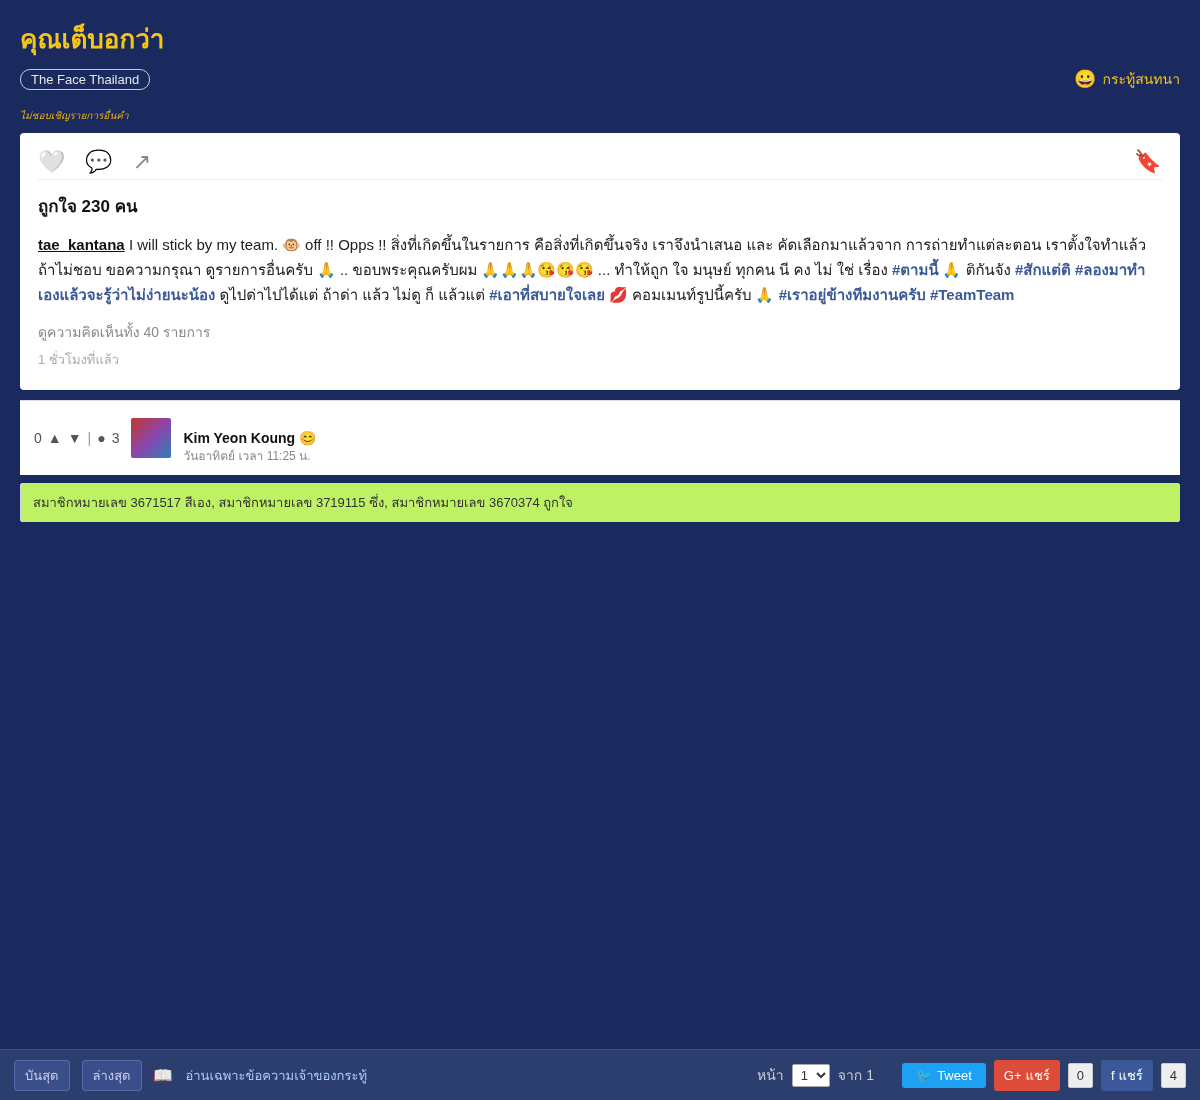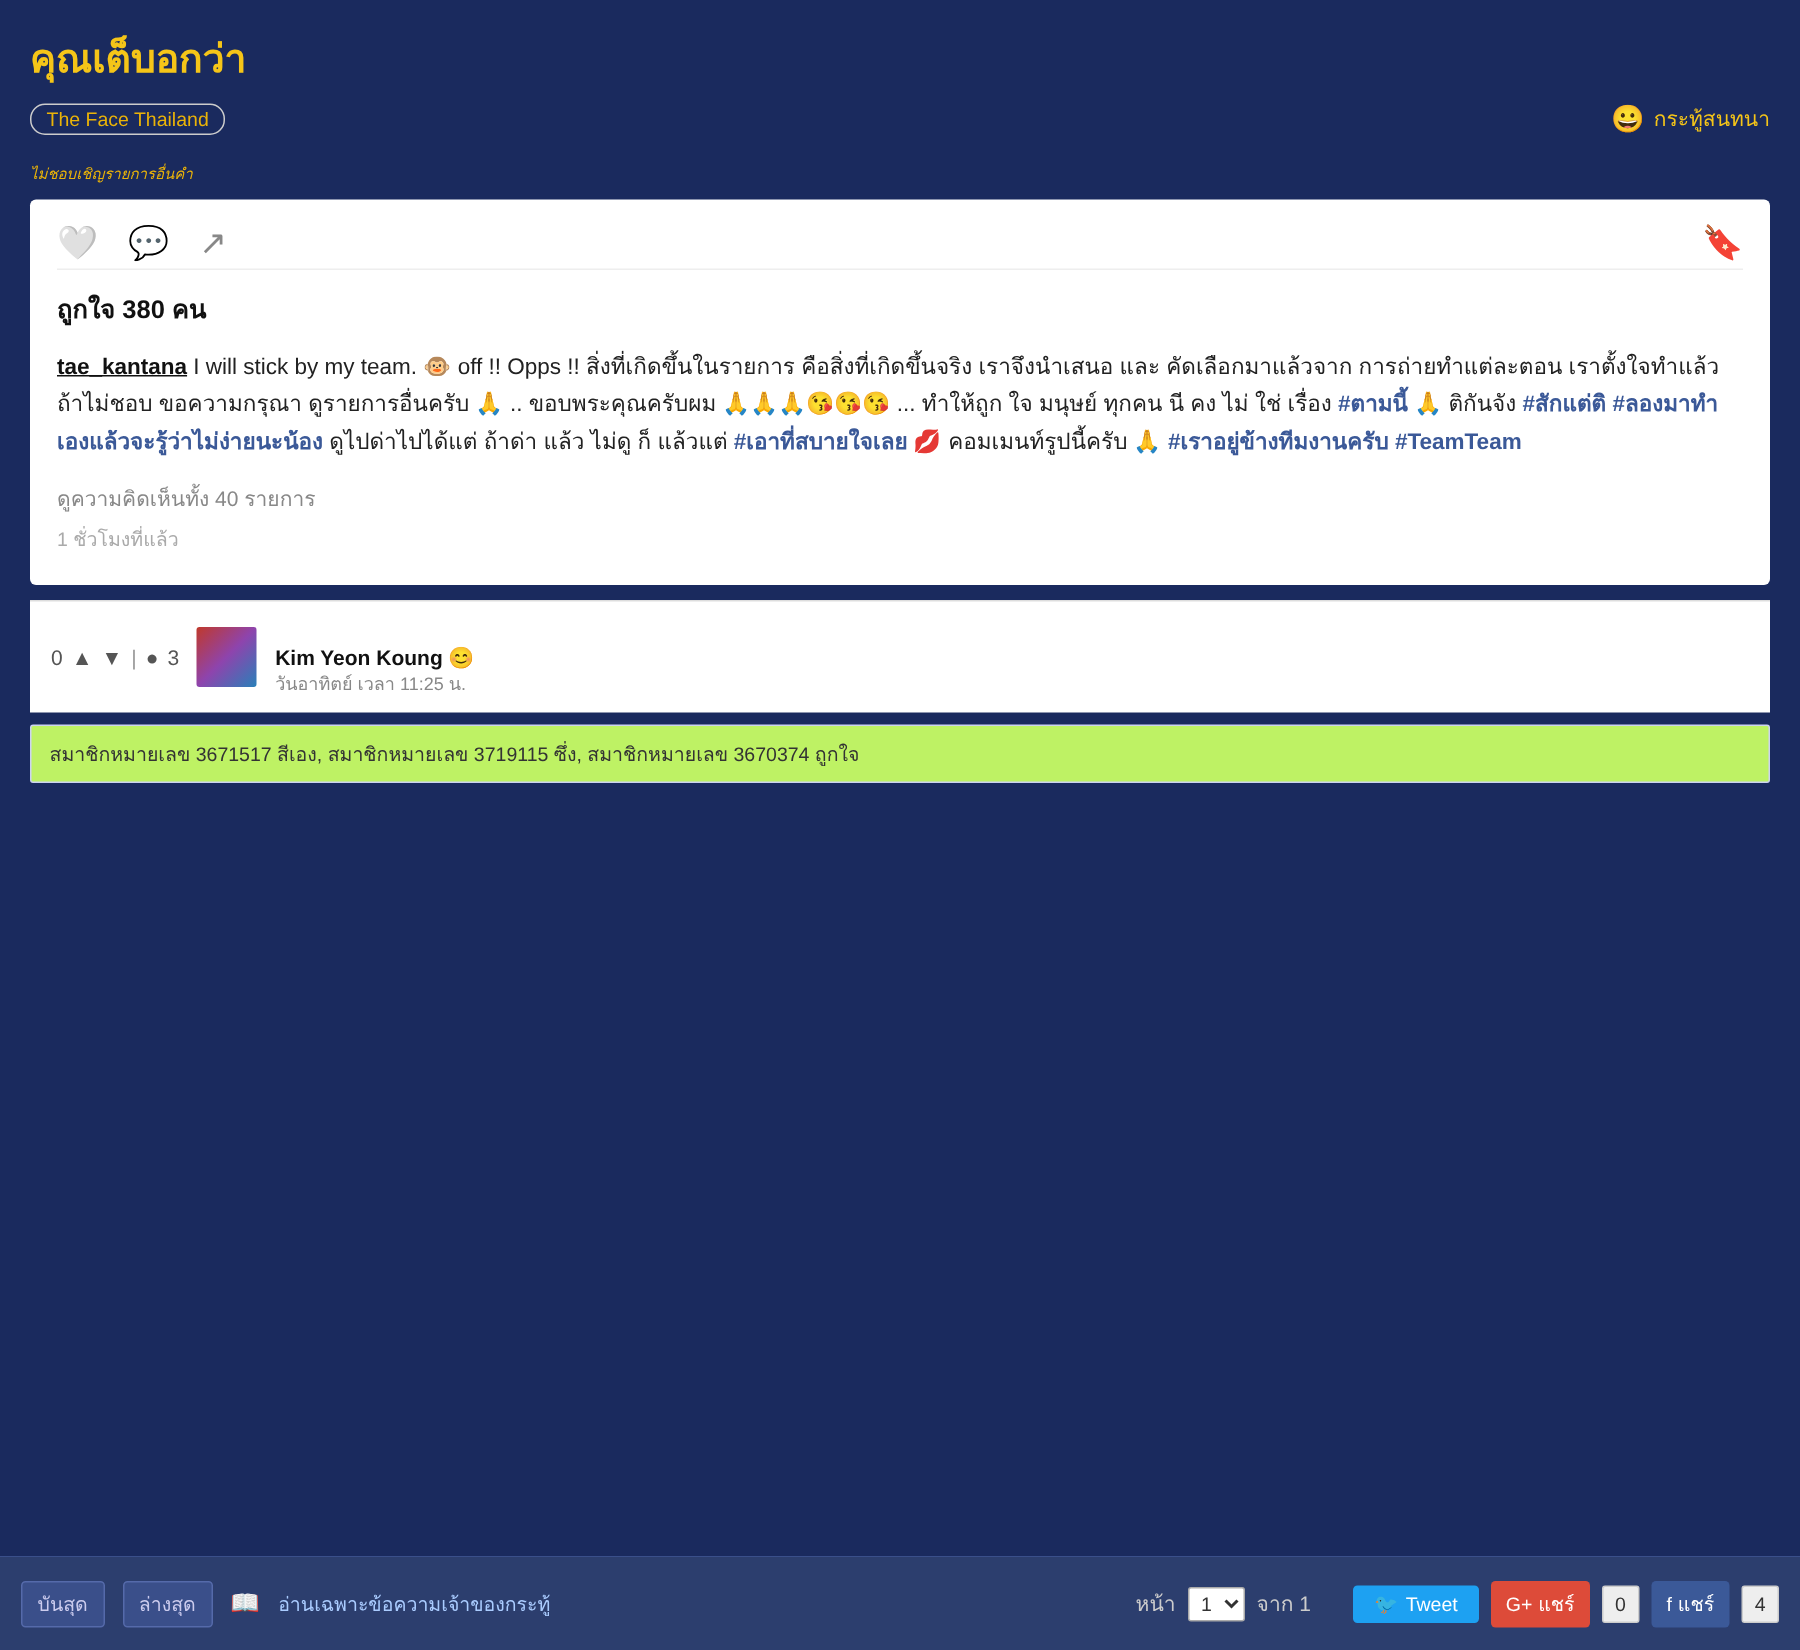--- a/index.html
+++ b/index.html
@@ -21,21 +21,21 @@
     }
     .page-title {
       color: #f5c518;
       font-size: 26px;
       font-weight: bold;
       margin-bottom: 10px;
     }
     .tag-badge {
       display: inline-block;
       border: 1px solid #cccccc;
-      color: #eab308;
+      color: #e5e5e5;
       padding: 2px 10px;
       font-size: 13px;
       border-radius: 10px;
       background: transparent;
     }
     .header-right {
       display: flex;
       align-items: center;
       gap: 6px;
       color: #f5c518;
@@ -175,21 +175,21 @@
       position: fixed;
       bottom: 0;
       left: 0;
       width: 1200px;
       background: #2c3e6e;
       border-top: 1px solid #3a4f8a;
       display: flex;
       align-items: center;
       padding: 23px 14px;
       gap: 12px;
-      height: 63px;
+      height: 51px;
     }
     .toolbar-btn {
       background: #3a4f8a;
       color: #cce;
       border: 1px solid #556aaa;
       border-radius: 3px;
       padding: 4px 10px;
       font-size: 13px;
       cursor: pointer;
       white-space: nowrap;
@@ -287,21 +287,21 @@
 
 <div class="content-card">
 
   <div class="card-icons-top">
     <span class="card-icon-btn">🤍</span>
     <span class="card-icon-btn">💬</span>
     <span class="card-icon-btn">↗</span>
     <span class="card-icon-right">🔖</span>
   </div>
 
-  <div class="likes-count">ถูกใจ 380 คน</div>
+  <div class="likes-count">ถูกใจ 230 คน</div>
 
   <div class="post-body">
     <span class="post-username">tae_kantana</span><span> I will stick by my team. 🐵 off !! Opps !! สิ่งที่เกิดขึ้นในรายการ คือสิ่งที่เกิดขึ้นจริง เราจึงนำเสนอ และ คัดเลือกมาแล้วจาก การถ่ายทำแต่ละตอน  เราตั้งใจทำแล้ว ถ้าไม่ชอบ ขอความกรุณา ดูรายการอื่นครับ 🙏 .. ขอบพระคุณครับผม 🙏🙏🙏😘😘😘 ... ทำให้ถูก ใจ มนุษย์ ทุกคน นี คง ไม่ ใช่ เรื่อง <span class="hashtag">#ตามนี้</span> 🙏 ติกันจัง <span class="hashtag">#สักแต่ติ</span> <span class="hashtag">#ลองมาทำเองแล้วจะรู้ว่าไม่ง่ายนะน้อง</span> ดูไปด่าไปได้แต่ ถ้าด่า แล้ว ไม่ดู ก็ แล้วแต่ <span class="hashtag">#เอาที่สบายใจเลย</span> 💋 คอมเมนท์รูปนี้ครับ 🙏 <span class="hashtag">#เราอยู่ข้างทีมงานครับ</span> <span class="hashtag">#TeamTeam</span></span>
   </div>
 
   <div class="view-comments">ดูความคิดเห็นทั้ง 40 รายการ</div>
 
   <div class="post-time">1 ชั่วโมงที่แล้ว</div>
 </div>
 

